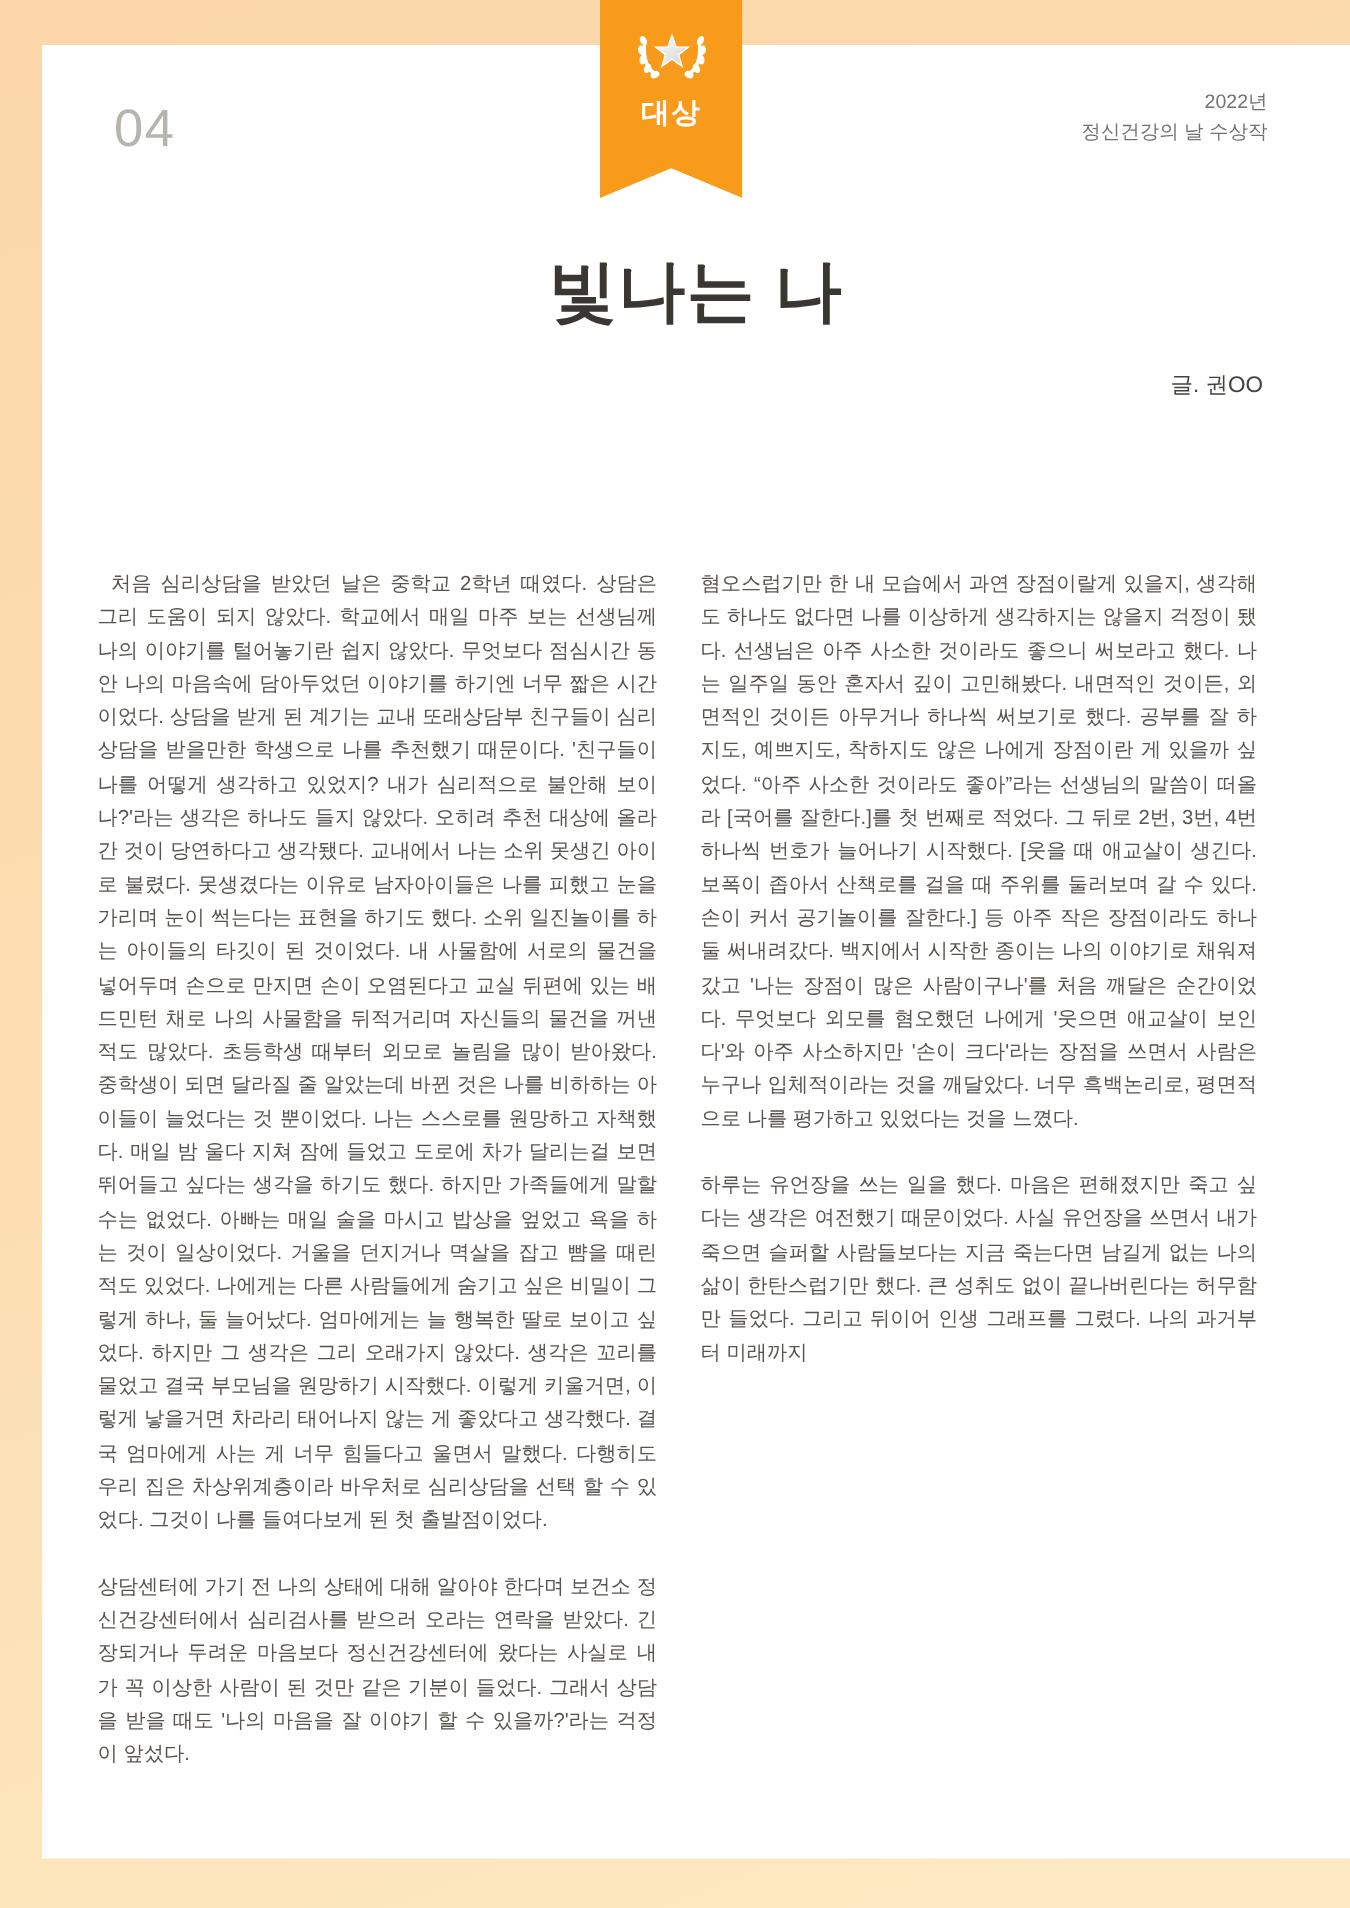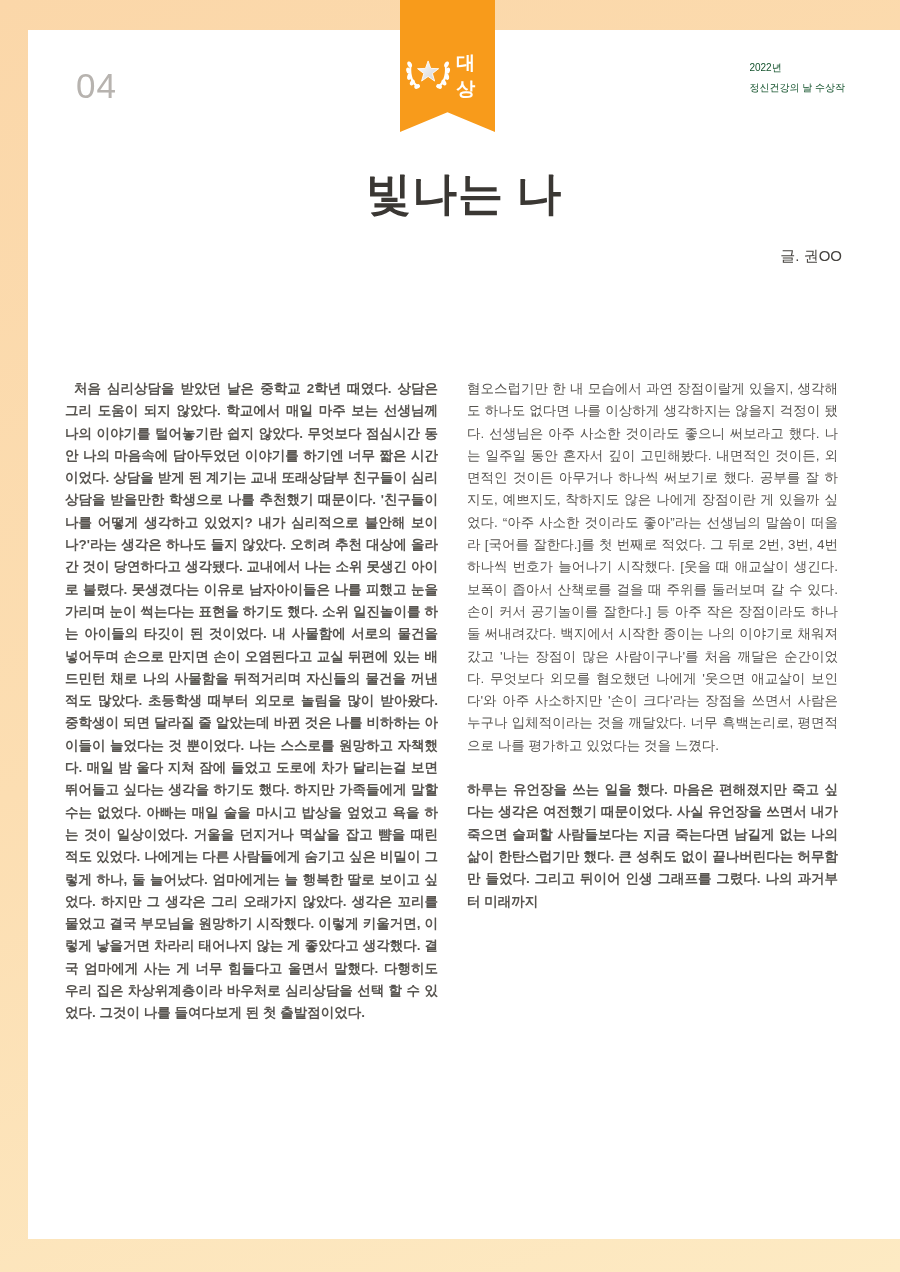--- a/index.html
+++ b/index.html
@@ -15,54 +15,54 @@
   }
   .content-area{
     position:absolute;top:30px;left:28px;right:0;bottom:33px;
     background:#ffffff;
   }
   
   .ribbon{
     position:absolute;left:400px;top:0;width:95px;height:132px;
     background:#f89b1b;z-index:6;
     clip-path:polygon(0 0,100% 0,100% 100%,50% 85%,0 100%);
-    display:flex;flex-direction:row;align-items:center;
+    display:flex;flex-direction:column;align-items:center;
     padding-top:17px;box-sizing:border-box;
   }
   .ribbon-label{
     color:#ffffff;font-size:19px;font-weight:700;margin-top:3px;
     letter-spacing:1px;
   }
   .page-number{
     position:absolute;left:76px;top:66px;
     font-size:35px;color:#b7b3af;letter-spacing:1px;z-index:3;
   }
   .header-meta{
-    position:absolute;right:55px;top:58px;
-    font-size:10px;line-height:20px;color:#14532d;z-index:3;
+    position:absolute;right:55px;top:58px;text-align:right;
+    font-size:13px;line-height:20px;color:#737373;z-index:3;
   }
   .article-title{
     position:absolute;left:0;top:150px;width:100%;text-align:center;
     font-size:45px;font-weight:700;color:#3a3733;margin:14px;
     font-family:"Liberation Serif","DejaVu Serif",serif;
     letter-spacing:1px;z-index:3;
   }
   .byline{
     position:absolute;top:247px;right:58px;
     font-size:15px;color:#45423e;z-index:3;
   }
   .col{
     position:absolute;top:362px;
     font-size:13.5px;line-height:22.3px;color:#57544f;
     text-align:justify;z-index:3;
   }
   .col-left{left:65px;width:373px;}
   .col-right{left:467px;width:371px;}
   .col p{margin:16px 0 22px 0;}
-  .col p:last-child{margin-bottom:0;font-weight:bold;}
+  .col p:last-child{margin-bottom:0;}
   .first-indent{text-indent:9px;}
 </style>
 </head>
 <body>
 
 <div class="frame"></div>
 <div class="content-area"></div>
 
 <div class="ribbon">
   <svg width="58" height="42" viewBox="0 0 64 46" aria-hidden="true">
@@ -100,17 +100,18 @@
 <div class="header-meta">
   <div>2022년</div>
   <div>정신건강의 날 수상작</div>
 </div>
 
 <h1 class="article-title">빛나는 나</h1>
 <div class="byline">글. 권OO</div>
 
 <div class="col col-left">
   <p class="first-indent">처음 심리상담을 받았던 날은 중학교 2학년 때였다. 상담은 그리 도움이 되지 않았다. 학교에서 매일 마주 보는 선생님께 나의 이야기를 털어놓기란 쉽지 않았다. 무엇보다 점심시간 동안 나의 마음속에 담아두었던 이야기를 하기엔 너무 짧은 시간이었다. 상담을 받게 된 계기는 교내 또래상담부 친구들이 심리상담을 받을만한 학생으로 나를 추천했기 때문이다. '친구들이 나를 어떻게 생각하고 있었지? 내가 심리적으로 불안해 보이나?'라는 생각은 하나도 들지 않았다. 오히려 추천 대상에 올라간 것이 당연하다고 생각됐다. 교내에서 나는 소위 못생긴 아이로 불렸다. 못생겼다는 이유로 남자아이들은 나를 피했고 눈을 가리며 눈이 썩는다는 표현을 하기도 했다. 소위 일진놀이를 하는 아이들의 타깃이 된 것이었다. 내 사물함에 서로의 물건을 넣어두며 손으로 만지면 손이 오염된다고 교실 뒤편에 있는 배드민턴 채로 나의 사물함을 뒤적거리며 자신들의 물건을 꺼낸 적도 많았다. 초등학생 때부터 외모로 놀림을 많이 받아왔다. 중학생이 되면 달라질 줄 알았는데 바뀐 것은 나를 비하하는 아이들이 늘었다는 것 뿐이었다. 나는 스스로를 원망하고 자책했다. 매일 밤 울다 지쳐 잠에 들었고 도로에 차가 달리는걸 보면 뛰어들고 싶다는 생각을 하기도 했다. 하지만 가족들에게 말할 수는 없었다. 아빠는 매일 술을 마시고 밥상을 엎었고 욕을 하는 것이 일상이었다. 거울을 던지거나 멱살을 잡고 뺨을 때린 적도 있었다. 나에게는 다른 사람들에게 숨기고 싶은 비밀이 그렇게 하나, 둘 늘어났다. 엄마에게는 늘 행복한 딸로 보이고 싶었다. 하지만 그 생각은 그리 오래가지 않았다. 생각은 꼬리를 물었고 결국 부모님을 원망하기 시작했다. 이렇게 키울거면, 이렇게 낳을거면 차라리 태어나지 않는 게 좋았다고 생각했다. 결국 엄마에게 사는 게 너무 힘들다고 울면서 말했다. 다행히도 우리 집은 차상위계층이라 바우처로 심리상담을 선택 할 수 있었다. 그것이 나를 들여다보게 된 첫 출발점이었다.</p>
+  <p>상담센터에 가기 전 나의 상태에 대해 알아야 한다며 보건소 정신건강센터에서 심리검사를 받으러 오라는 연락을 받았다. 긴장되거나 두려운 마음보다 정신건강센터에 왔다는 사실로 내가 꼭 이상한 사람이 된 것만 같은 기분이 들었다. 그래서 상담을 받을 때도 '나의 마음을 잘 이야기 할 수 있을까?'라는 걱정이 앞섰다.</p>
 </div>
 <div class="col col-right">
   <p>혐오스럽기만 한 내 모습에서 과연 장점이랄게 있을지, 생각해도 하나도 없다면 나를 이상하게 생각하지는 않을지 걱정이 됐다. 선생님은 아주 사소한 것이라도 좋으니 써보라고 했다. 나는 일주일 동안 혼자서 깊이 고민해봤다. 내면적인 것이든, 외면적인 것이든 아무거나 하나씩 써보기로 했다. 공부를 잘 하지도, 예쁘지도, 착하지도 않은 나에게 장점이란 게 있을까 싶었다. “아주 사소한 것이라도 좋아”라는 선생님의 말씀이 떠올라 [국어를 잘한다.]를 첫 번째로 적었다. 그 뒤로 2번, 3번, 4번 하나씩 번호가 늘어나기 시작했다. [웃을 때 애교살이 생긴다. 보폭이 좁아서 산책로를 걸을 때 주위를 둘러보며 갈 수 있다. 손이 커서 공기놀이를 잘한다.] 등 아주 작은 장점이라도 하나 둘 써내려갔다. 백지에서 시작한 종이는 나의 이야기로 채워져갔고 '나는 장점이 많은 사람이구나'를 처음 깨달은 순간이었다. 무엇보다 외모를 혐오했던 나에게 '웃으면 애교살이 보인다'와 아주 사소하지만 '손이 크다'라는 장점을 쓰면서 사람은 누구나 입체적이라는 것을 깨달았다. 너무 흑백논리로, 평면적으로 나를 평가하고 있었다는 것을 느꼈다.</p>
   <p>하루는 유언장을 쓰는 일을 했다. 마음은 편해졌지만 죽고 싶다는 생각은 여전했기 때문이었다. 사실 유언장을 쓰면서 내가 죽으면 슬퍼할 사람들보다는 지금 죽는다면 남길게 없는 나의 삶이 한탄스럽기만 했다. 큰 성취도 없이 끝나버린다는 허무함만 들었다. 그리고 뒤이어 인생 그래프를 그렸다. 나의 과거부터 미래까지</p>
 </div>
 
 </body></html>

